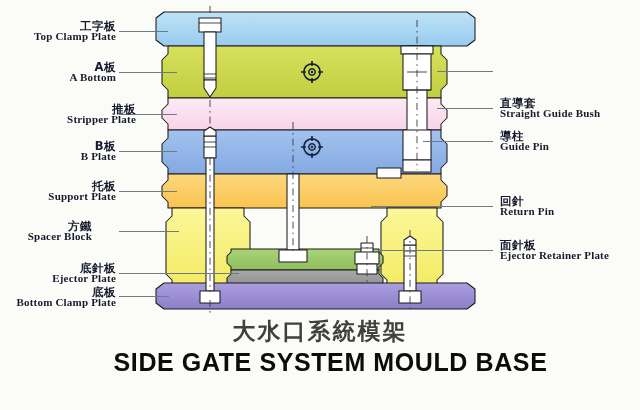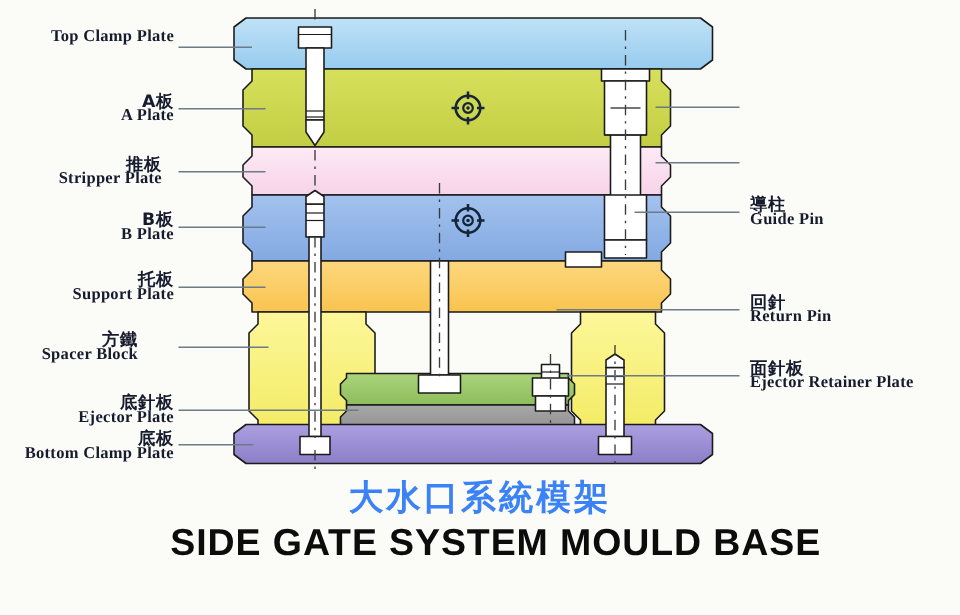--- a/index.html
+++ b/index.html
@@ -28,21 +28,21 @@
   
   .leader{position:absolute;height:1px;background:#6d7b86;}
 
   
   #diagram{position:absolute;left:0;top:0;}
 
   
   .title-cn{
     position:absolute;left:0;right:0;top:316px;text-align:center;
     font-family:"DejaVu Sans","Liberation Sans",sans-serif;
-    font-size:23px;font-weight:700;letter-spacing:2px;color:#3b82f6;
+    font-size:23px;font-weight:700;letter-spacing:2px;color:#404040;
   }
   .title-en{
     position:absolute;left:0;right:0;top:348px;text-align:center;
     font-family:"Liberation Sans","DejaVu Sans",sans-serif;
     font-size:25px;font-weight:700;letter-spacing:.6px;color:#0c0c0c;margin-left:21px;
   }
 </style>
 </head>
 <body>
 
@@ -194,27 +194,28 @@
   <div class="leader" style="left:119px; top:273px; width:120px;"></div>
   <div class="leader" style="left:119px; top:296px; width:50px;"></div>
 
   <div class="leader" style="left:437px; top:71px;  width:56px;"></div>
   <div class="leader" style="left:437px; top:108px; width:56px;"></div>
   <div class="leader" style="left:423px; top:141px; width:70px;"></div>
   <div class="leader" style="left:371px; top:206px; width:122px;"></div>
   <div class="leader" style="left:378px; top:250px; width:115px;"></div>
 
   <div class="label left" style="right:524px; top:20px;">
+    <span class="cn">工字板</span>
     <span class="en">Top Clamp Plate</span>
   </div>
   <div class="label left" style="right:524px; top:61px;">
     <span class="cn">A板</span>
-    <span class="en">A Plate</span>
-  </div>
-  <div class="label left" style="right:532px; top:103px;">
+    <span class="en">A Bottom</span>
+  </div>
+  <div class="label left" style="right:504px; top:103px;">
     <span class="cn">推板</span>
     <span class="en">Stripper Plate</span>
   </div>
   <div class="label left" style="right:524px; top:140px;">
     <span class="cn">B板</span>
     <span class="en">B Plate</span>
   </div>
   <div class="label left" style="right:524px; top:180px;">
     <span class="cn">托板</span>
     <span class="en">Support Plate</span>
@@ -225,20 +226,24 @@
   </div>
   <div class="label left" style="right:524px; top:262px;">
     <span class="cn">底針板</span>
     <span class="en">Ejector Plate</span>
   </div>
   <div class="label left" style="right:524px; top:286px;">
     <span class="cn">底板</span>
     <span class="en">Bottom Clamp Plate</span>
   </div>
 
+  <div class="label right" style="left:500px; top:97px;">
+    <span class="cn">直導套</span>
+    <span class="en">Straight Guide Bush</span>
+  </div>
   <div class="label right" style="left:500px; top:130px;">
     <span class="cn">導柱</span>
     <span class="en">Guide Pin</span>
   </div>
   <div class="label right" style="left:500px; top:239px;">
     <span class="cn">面針板</span>
     <span class="en">Ejector Retainer Plate</span>
   </div>
   <div class="label right" style="left:500px; top:195px;">
     <span class="cn">回針</span>

